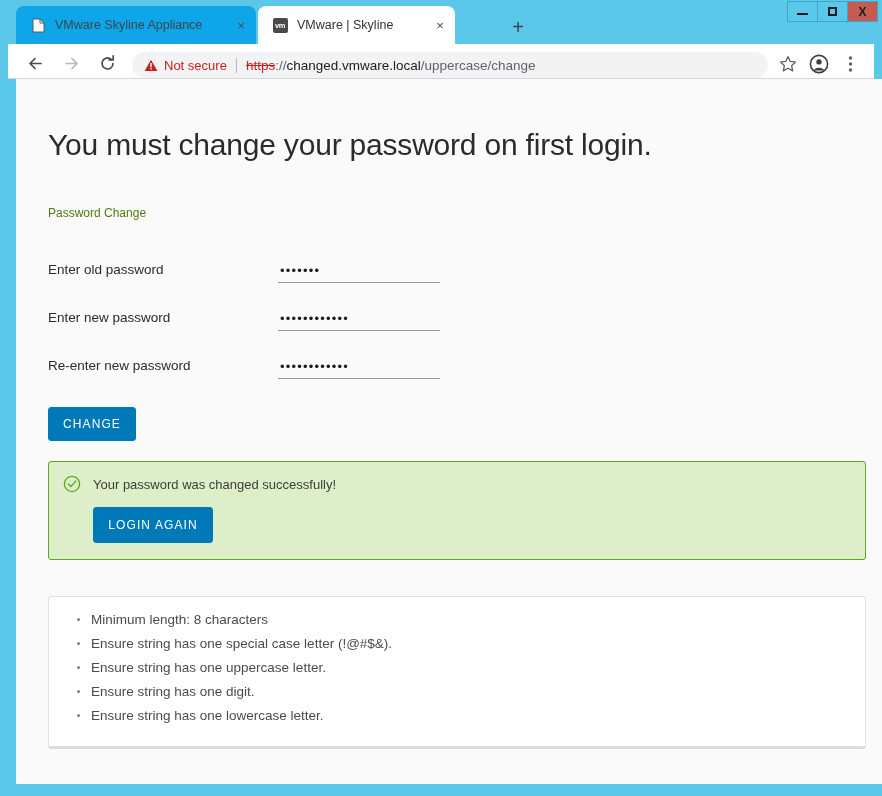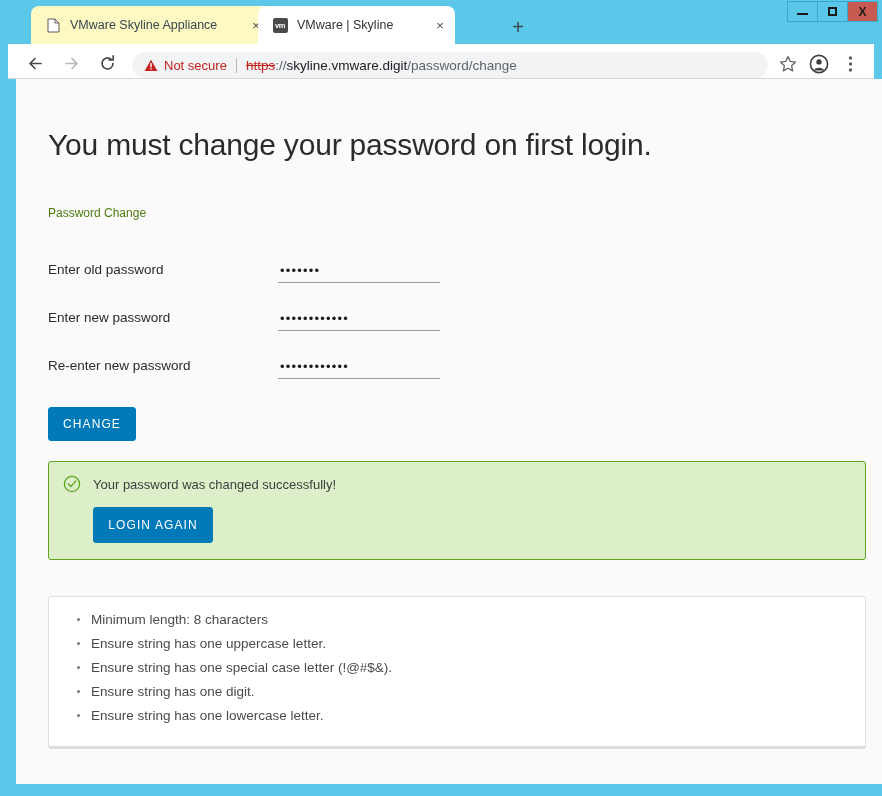--- a/index.html
+++ b/index.html
@@ -51,21 +51,21 @@
     top: 6px;
     height: 38px;
     display: flex;
     align-items: center;
     padding: 0 6px 0 14px;
     border-radius: 8px 8px 0 0;
     font-size: 12.5px;
     color: #303030;
     white-space: nowrap;
   }
-  .tab-inactive { left: 31px; width: 240px; background: #fef9c3; color: #37474f; }
+  .tab-inactive { left: 16px; width: 240px; background: #0ea5e9; color: #37474f; }
   .tab-active   { left: 258px; width: 197px; background: #ffffff; color: #333; }
 
   .tab-fav {
     width: 16px; height: 16px;
     margin-right: 9px;
     flex: 0 0 16px;
     display: flex; align-items: center; justify-content: center;
   }
   .fav-doc svg { display:block; }
   .fav-vm {
@@ -360,21 +360,21 @@
     <div class="omnibox">
       <span class="notsecure">
         <svg class="warn-tri" width="14" height="13" viewBox="0 0 14 13">
           <path d="M7 0.8 L13.4 12 H0.6 Z" fill="#c5221f"></path>
           <rect x="6.3" y="4" width="1.4" height="4.3" fill="#ffffff"></rect>
           <rect x="6.3" y="9.1" width="1.4" height="1.4" fill="#ffffff"></rect>
         </svg>
         <span>Not secure</span>
       </span>
       <span class="omni-sep"></span>
-      <span class="url"><span class="url-scheme">https</span><span class="url-sep">://</span><span class="url-host">skyline.vmware.digit</span><span class="url-path">/password/change</span></span>
+      <span class="url"><span class="url-scheme">https</span><span class="url-sep">://</span><span class="url-host">changed.vmware.local</span><span class="url-path">/uppercase/change</span></span>
     </div>
 
     <div class="tbicon">
       <svg width="18" height="18" viewBox="0 0 18 18">
         <path d="M9 1.6 l2.25 4.85 5.25 0.6 -3.9 3.6 1.05 5.25 -4.65 -2.7 -4.65 2.7 1.05 -5.25 -3.9 -3.6 5.25 -0.6 Z" fill="none" stroke="#5f6368" stroke-width="1.3" stroke-linejoin="round"></path>
       </svg>
     </div>
 
     <div class="tbicon">
       <svg width="20" height="20" viewBox="0 0 20 20">
@@ -430,22 +430,22 @@
           </span>
           <span class="alert-text">Your password was changed successfully!</span>
         </div>
         <button class="btn btn-login">LOGIN AGAIN</button>
       </div>
 
       <div class="card">
         <div class="card-body">
           <ul class="req-list">
             <li>Minimum length: 8 characters</li>
+            <li>Ensure string has one special case letter (!@#$&amp;).</li>
             <li>Ensure string has one uppercase letter.</li>
-            <li>Ensure string has one special case letter (!@#$&amp;).</li>
             <li>Ensure string has one digit.</li>
             <li>Ensure string has one lowercase letter.</li>
           </ul>
         </div>
       </div>
 
     </div>
   </div>
 
 </div>

